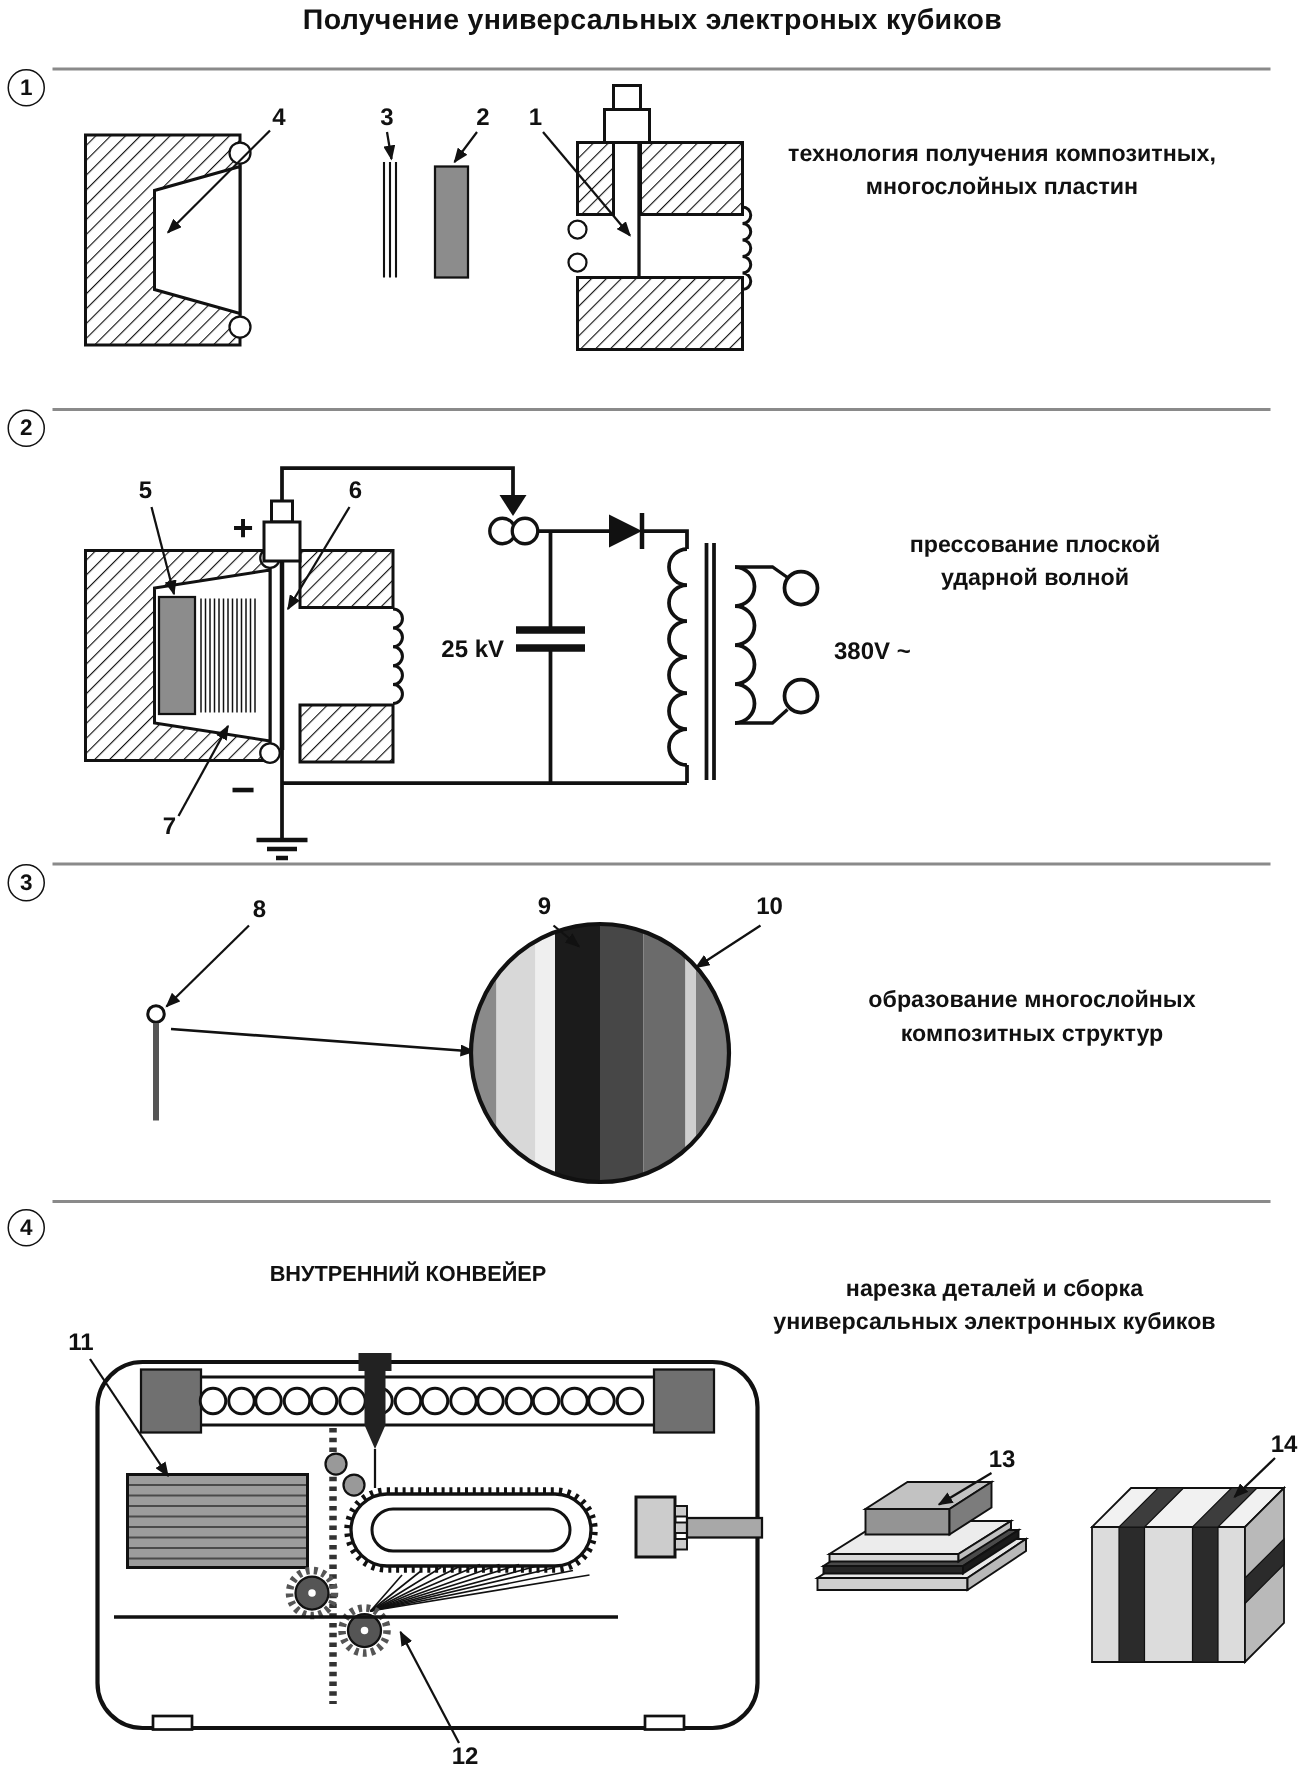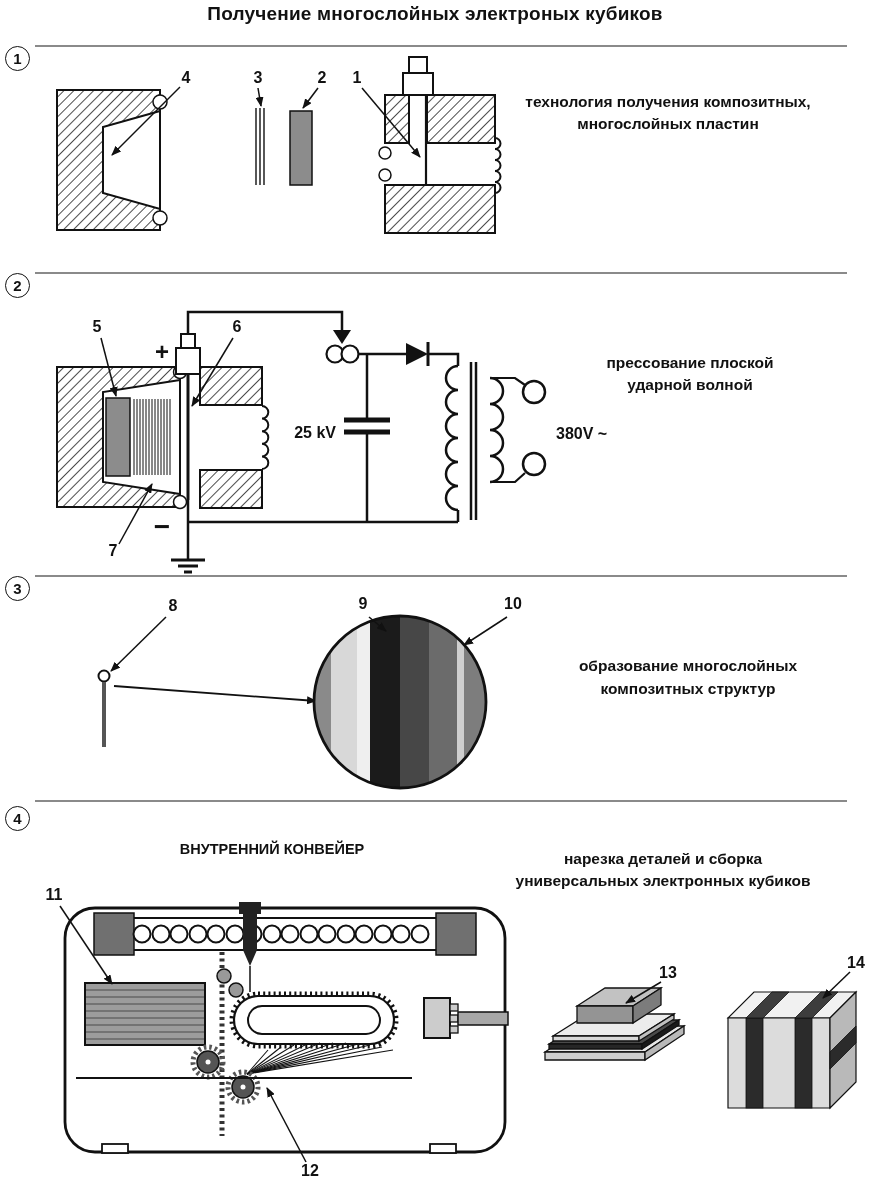--- a/index.html
+++ b/index.html
@@ -17,21 +17,21 @@
   .lbl { font-size:16px; font-weight:bold; }
   .cap { font-size:15.5px; font-weight:bold; }
   .sub { font-size:14.5px; font-weight:bold; }
   .sym { font-weight:bold; }
 </style>
 </head>
 <body>
 
 <div class="page">
 
-  <div class="title">Получение многослойных электроных кубиков</div>
+  <div class="title">Получение универсальных электроных кубиков</div>
 
   <div class="divider" style="top:45px"></div>
   <div class="divider" style="top:272px"></div>
   <div class="divider" style="top:575px"></div>
   <div class="divider" style="top:800px"></div>
 
   <div class="badge" style="top:46px">
       <span>1</span>
     </div>
   <div class="badge" style="top:273px">

